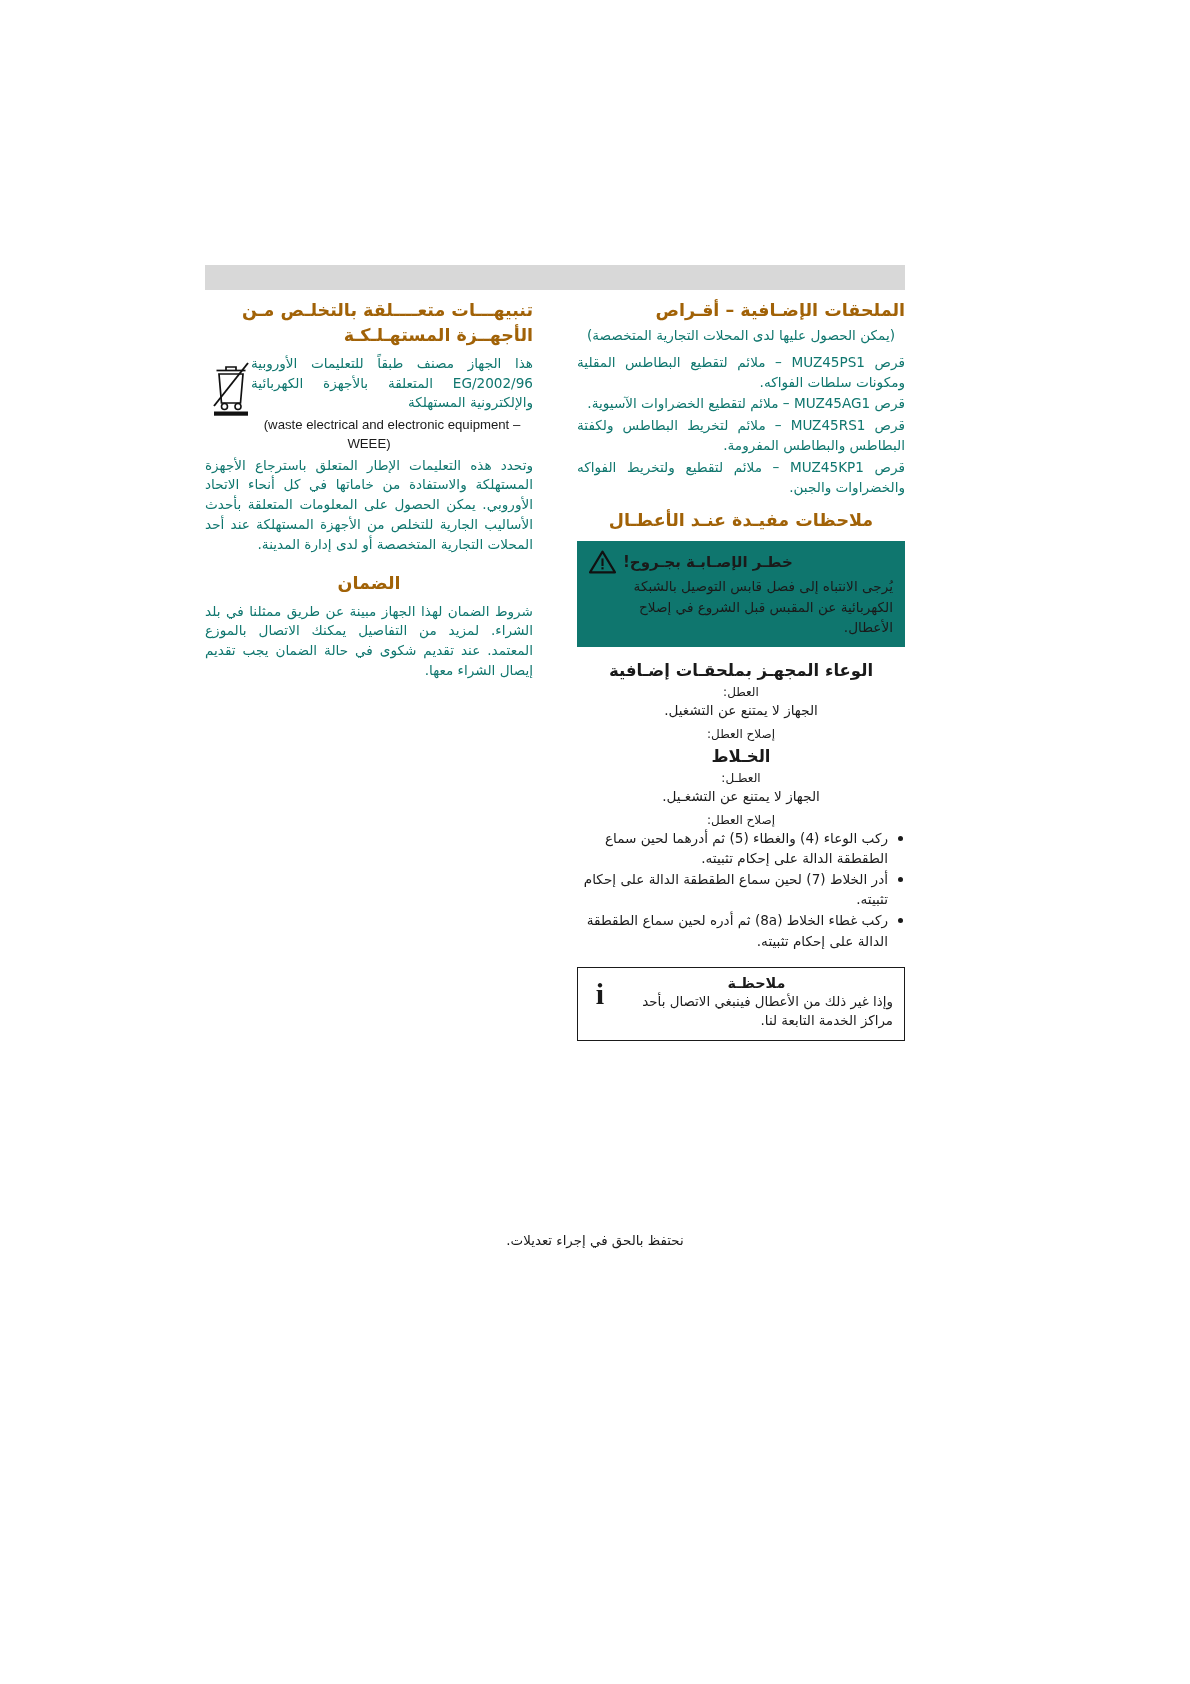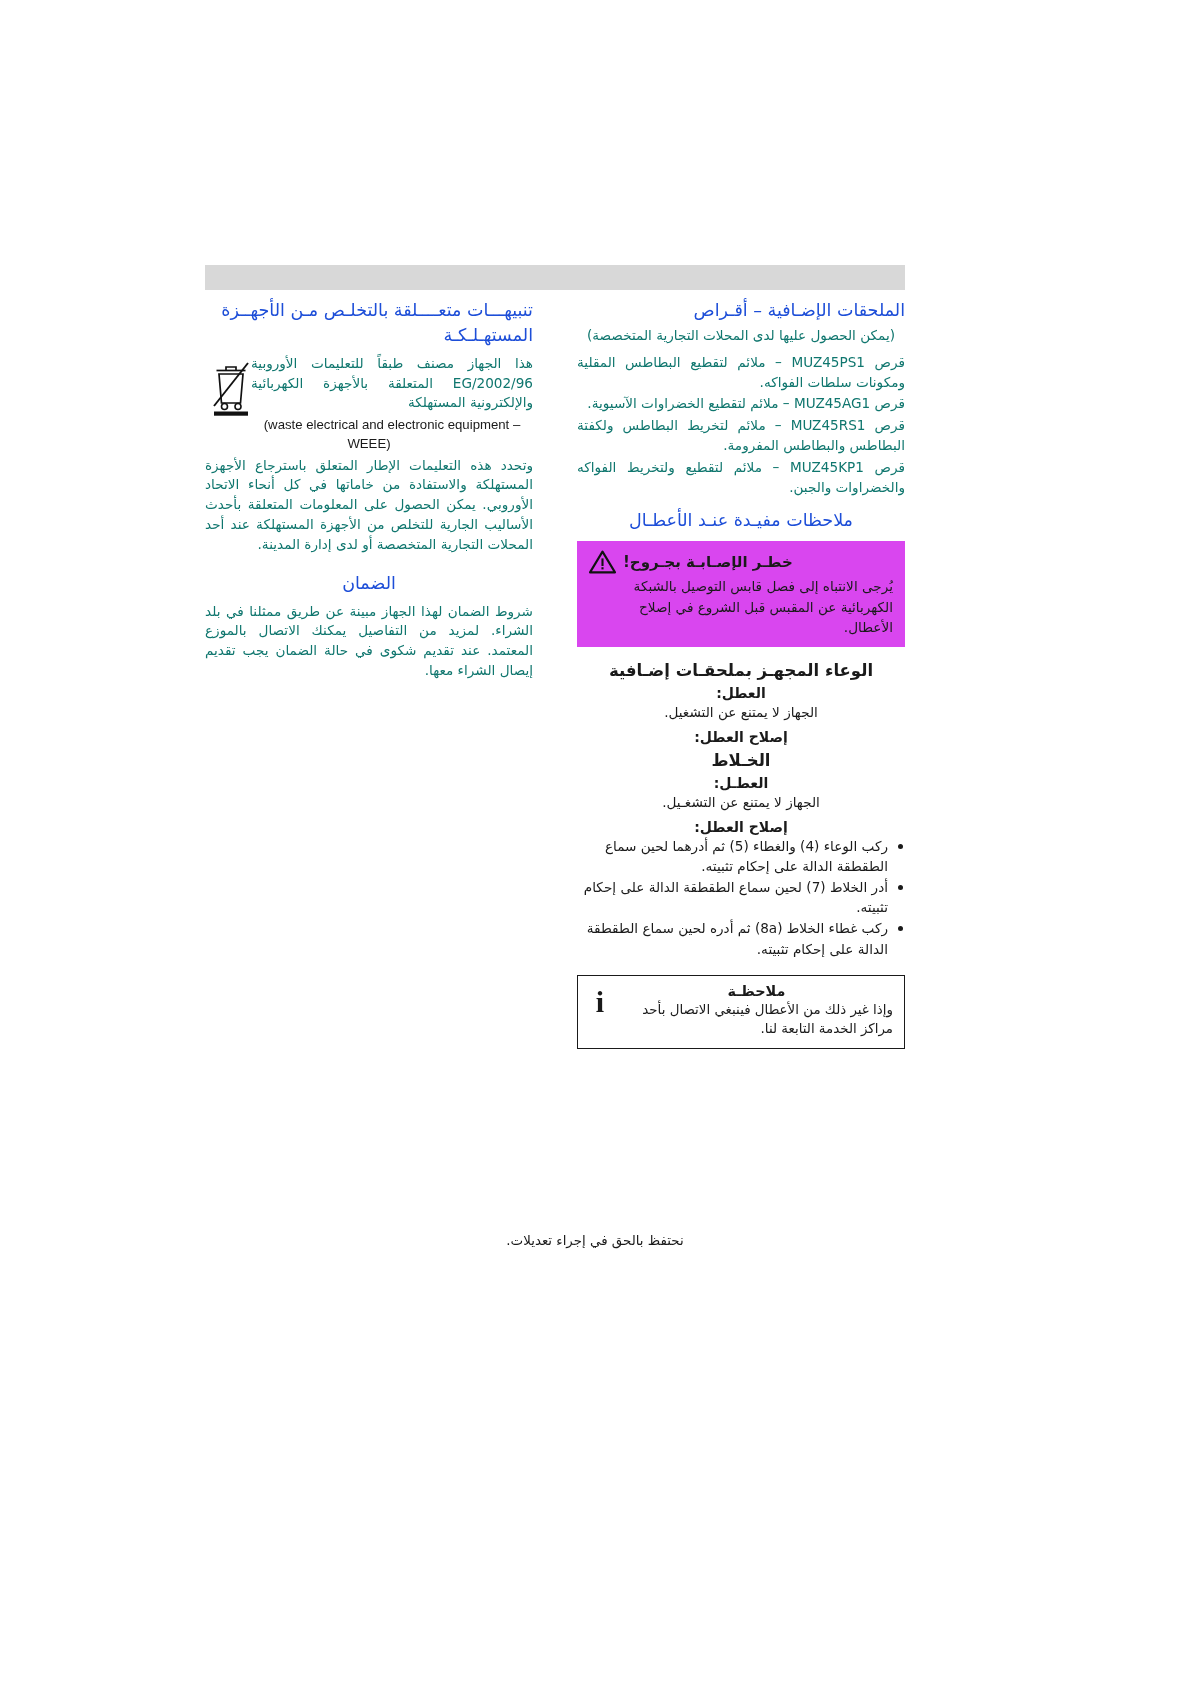--- a/index.html
+++ b/index.html
@@ -45,24 +45,24 @@
 
   .col {
     width: 328px;
     direction: rtl;
     text-align: right;
   }
 
   h2.sec-title {
     font-size: 17.5px;
     line-height: 1.42;
-    font-weight: normal;
+    font-weight: bold;
     margin: 0 0 6px 0;
     letter-spacing: 0.6px;
-    color: #1d4ed8;
+    color: #a16207;
   }
   h2.sec-title.spaced {
     margin-top: 16px;
   }
   h2.sec-title.tight {
     margin-bottom: 3px;
   }
 
   p.body {
     font-size: 13.6px;
@@ -92,21 +92,21 @@
     direction: ltr;
     text-align: center;
     font-size: 13.2px;
     line-height: 1.45;
     margin: 1px 0 2px 0;
     font-family: "Liberation Sans", sans-serif;
   }
 
   
   .warn-box {
-    background: #d946ef;
+    background: #0f766e;
     padding: 9px 12px 10px 12px;
     margin: 9px 0 14px 0;
     position: relative;
   }
   .warn-head {
     display: flex;
     flex-direction: row-reverse;
     justify-content: flex-start;
     align-items: center;
     gap: 7px;
@@ -180,22 +180,22 @@
     content: "";
     position: absolute;
     right: 2px;
     top: 8px;
     width: 5px;
     height: 5px;
     border-radius: 50%;
     background: #1a1a1a;
   }
   .mini-head {
-    font-size: 14px;
-    font-weight: bold;
+    font-size: 12px;
+    font-weight: normal;
     letter-spacing: 0.7px;
     margin: 7px 0 1px 0;
     text-align: center;
   }
   .plain-center {
     font-size: 13.6px;
     line-height: 1.48;
     text-align: center;
     margin: 0 0 3px 0;
   }

